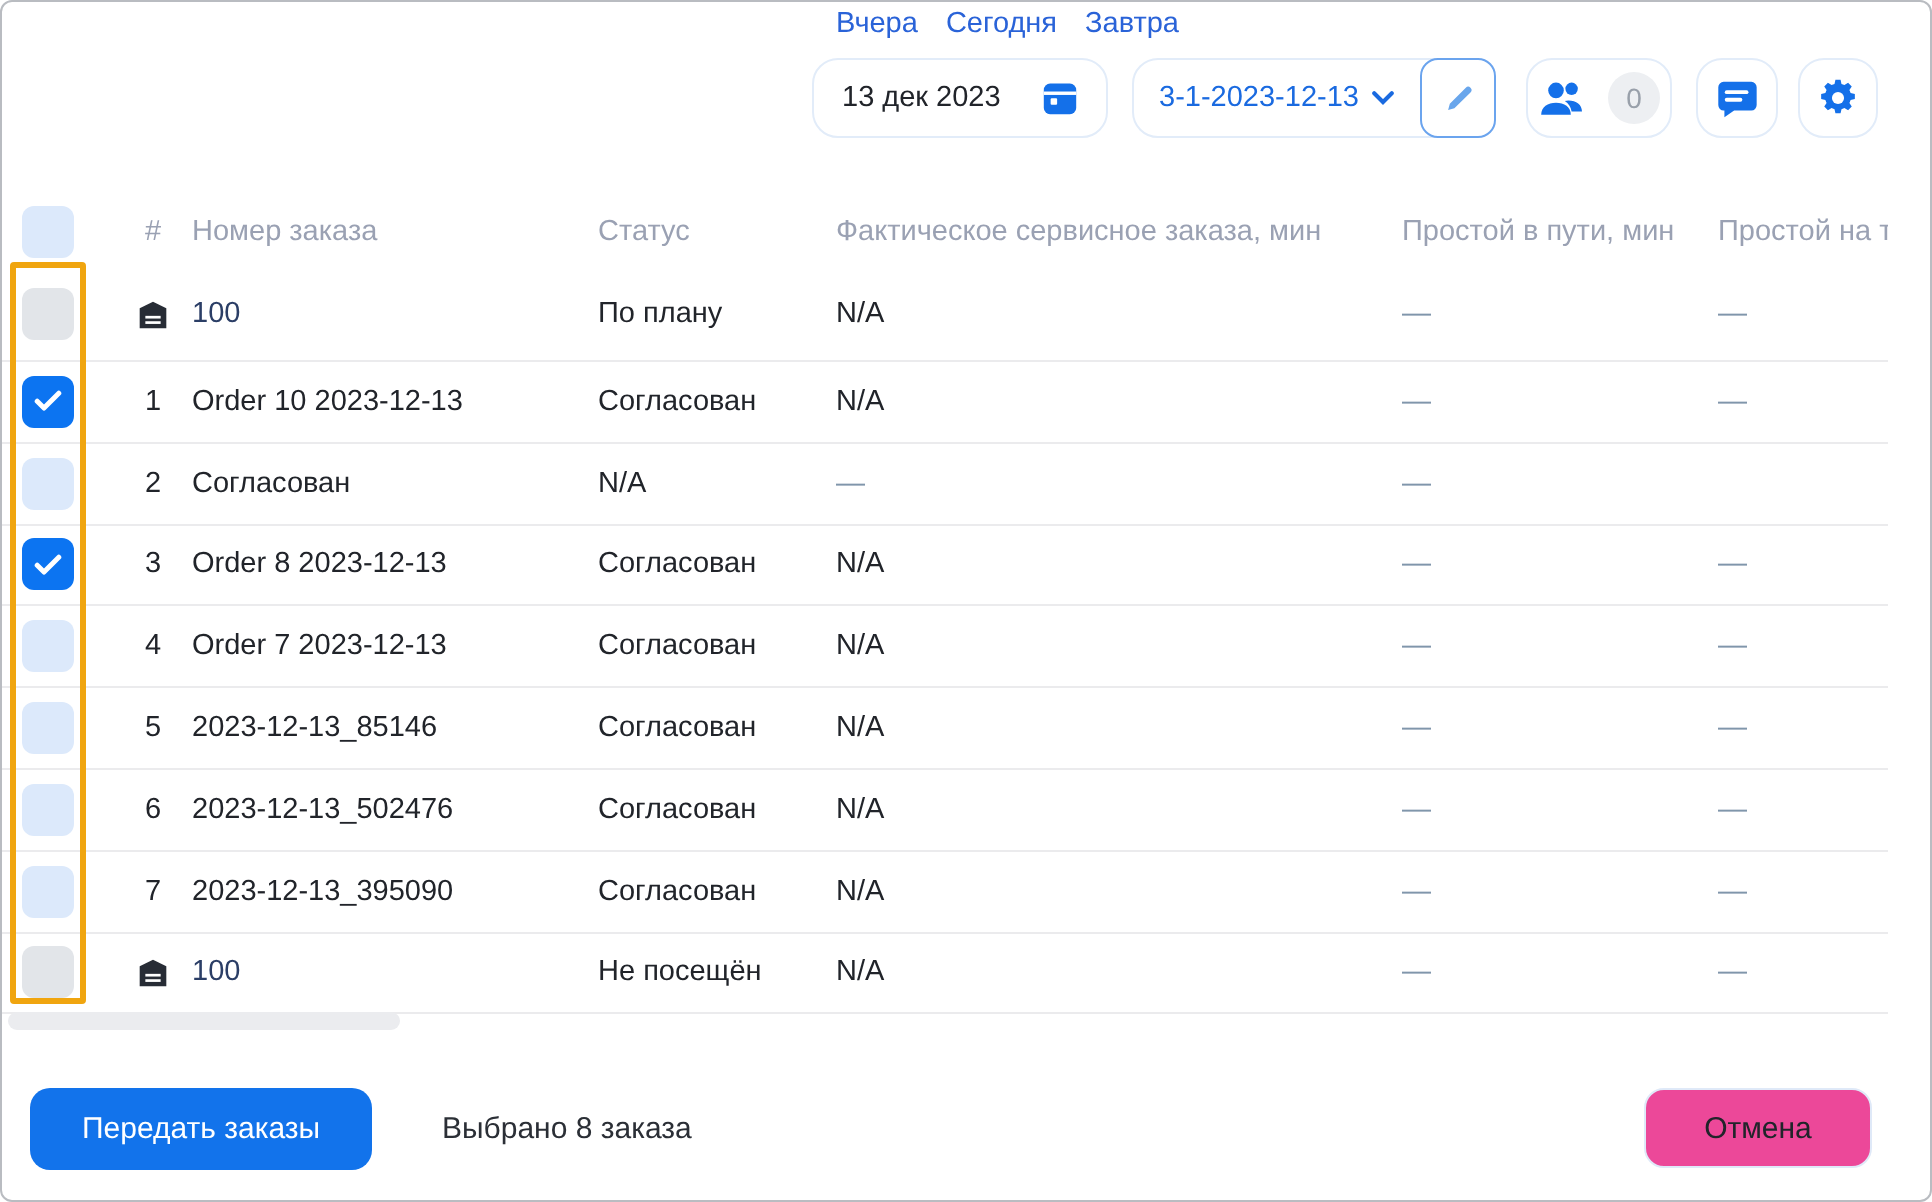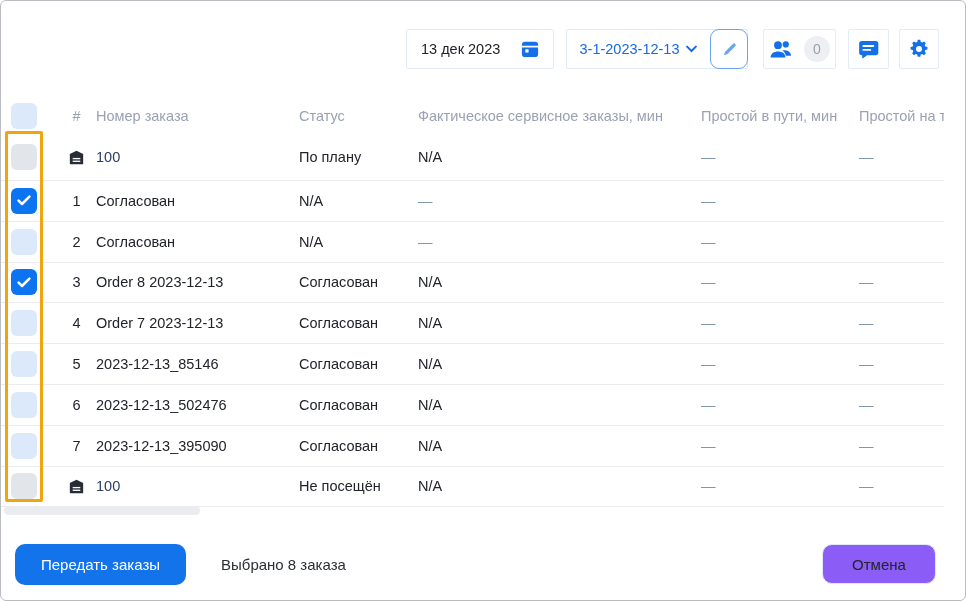--- a/index.html
+++ b/index.html
@@ -7,21 +7,21 @@
   .window{
     position:relative;width:966px;height:601px;background:#fff;
     border:1px solid #b9bcc1;border-radius:6px;overflow:hidden;
   }
   
   .quick-links{position:absolute;left:417px;top:3px;display:flex;gap:14px;}
   .quick-links span{font-size:14.5px;color:#2a63d8;cursor:pointer;}
   
   .tb-btn{
     position:absolute;top:28px;height:40px;background:#fff;
-    border:1px solid #e2ecf9;border-radius:2px;display:flex;align-items:center;justify-content:center;
+    border:1px solid #e2ecf9;border-radius:13px;display:flex;align-items:center;justify-content:center;
   }
   .date-btn{left:405px;width:148px;padding:0 14px;justify-content:space-between;}
   .date-btn .date-text{font-size:14.5px;color:#21242a;}
   .combo{left:565px;width:182px;padding:0;}
   .combo .dd{flex:1;display:flex;align-items:center;justify-content:center;gap:7px;height:100%;cursor:pointer;}
   .combo .dd-text{font-size:14.5px;color:#1a6ae0;}
   .pencil-btn{
     width:38px;height:40px;margin:-1px -1px -1px 0;border:1.5px solid #6ba4ee;border-radius:9px;
     display:flex;align-items:center;justify-content:center;background:#fff;cursor:pointer;
   }
@@ -63,29 +63,34 @@
   }
   
   .hscroll{position:absolute;left:3px;top:505px;width:196px;height:9px;border-radius:5px;background:#ebecef;cursor:pointer;}
   
   .submit-btn{
     position:absolute;left:14px;top:543px;height:41px;padding:4px 26px;border:none;border-radius:10px;
     background:#1273eb;color:#fff;font-size:15px;cursor:pointer;
   }
   .selection-text{position:absolute;left:220px;top:543px;height:41px;display:flex;align-items:center;font-size:15px;color:#2b2f36;}
   .cancel-btn{
-    position:absolute;right:29px;top:543px;width:114px;height:40px;background:#8b5cf6;
+    position:absolute;right:29px;top:543px;width:114px;height:40px;background:#ec4899;
     border:1px solid #dfe9f8;border-radius:10px;font-size:15px;color:#21242a;cursor:pointer;
   }
 </style>
 </head>
 <body>
 
 <div class="window" data-name="transfer-orders-dialog">
 
+  <div class="quick-links" data-name="quick-date-links">
+    <span data-name="link-yesterday">Вчера</span>
+    <span data-name="link-today">Сегодня</span>
+    <span data-name="link-tomorrow">Завтра</span>
+  </div>
 
   <div class="tb-btn date-btn" data-name="date-picker-button">
     <span class="date-text" data-name="date-value">13 дек 2023</span>
     <span data-name="calendar-icon" style="display:flex;">
       <svg width="18" height="18" viewBox="0 0 20 20">
           <rect x="1" y="2" width="18" height="17" rx="3.5" fill="#1470e9"></rect>
           <rect x="1" y="6.4" width="18" height="1.9" fill="#fff"></rect>
           <rect x="4.8" y="10.2" width="3.6" height="3.6" rx="0.6" fill="#fff"></rect>
         </svg>
     </span>
@@ -141,21 +146,21 @@
   </div>
 
   <div class="table" data-name="orders-table">
     <div class="t-grid t-head" data-name="table-header-row">
       <div class="cb-cell">
         <div class="checkbox" data-name="select-all-checkbox"></div>
       </div>
       <div class="hcell idx" data-name="header-index">#</div>
       <div class="hcell" data-name="header-order-number">Номер заказа</div>
       <div class="hcell" data-name="header-status">Статус</div>
-      <div class="hcell" data-name="header-service-time">Фактическое сервисное заказы, мин</div>
+      <div class="hcell" data-name="header-service-time">Фактическое сервисное заказа, мин</div>
       <div class="hcell" data-name="header-idle-transit">Простой в пути, мин</div>
       <div class="hcell" data-name="header-idle-point">Простой на т</div>
     </div>
     <div class="t-body" data-name="table-body">
         <div class="t-grid row depot" data-name="table-row">
     <div class="cb-cell">
       <div class="checkbox disabled" data-name="row-checkbox">
         
       </div>
     </div>
@@ -180,20 +185,21 @@
       <div class="checkbox checked" data-name="row-checkbox">
         <svg width="14" height="11" viewBox="0 0 14 11">
                 <path d="M1.6 5.6l3.4 3.4L12.4 1.6" stroke="#fff" stroke-width="2.5" fill="none" stroke-linecap="round" stroke-linejoin="round"></path>
               </svg>
       </div>
     </div>
     <div class="idx">
       <span class="idx-num" data-name="row-index">1</span>
       
     </div>
+    <div class="nowrap" data-name="order-number">Order 10 2023-12-13</div>
     <div class="nowrap" data-name="order-status">Согласован</div>
     <div class="nowrap" data-name="service-time">N/A</div>
     <div class="nowrap dash" data-name="idle-transit">—</div>
     <div class="nowrap dash" data-name="idle-point">—</div>
   </div>
         <div class="t-grid row" data-name="table-row">
     <div class="cb-cell">
       <div class="checkbox" data-name="row-checkbox">
         
       </div>

